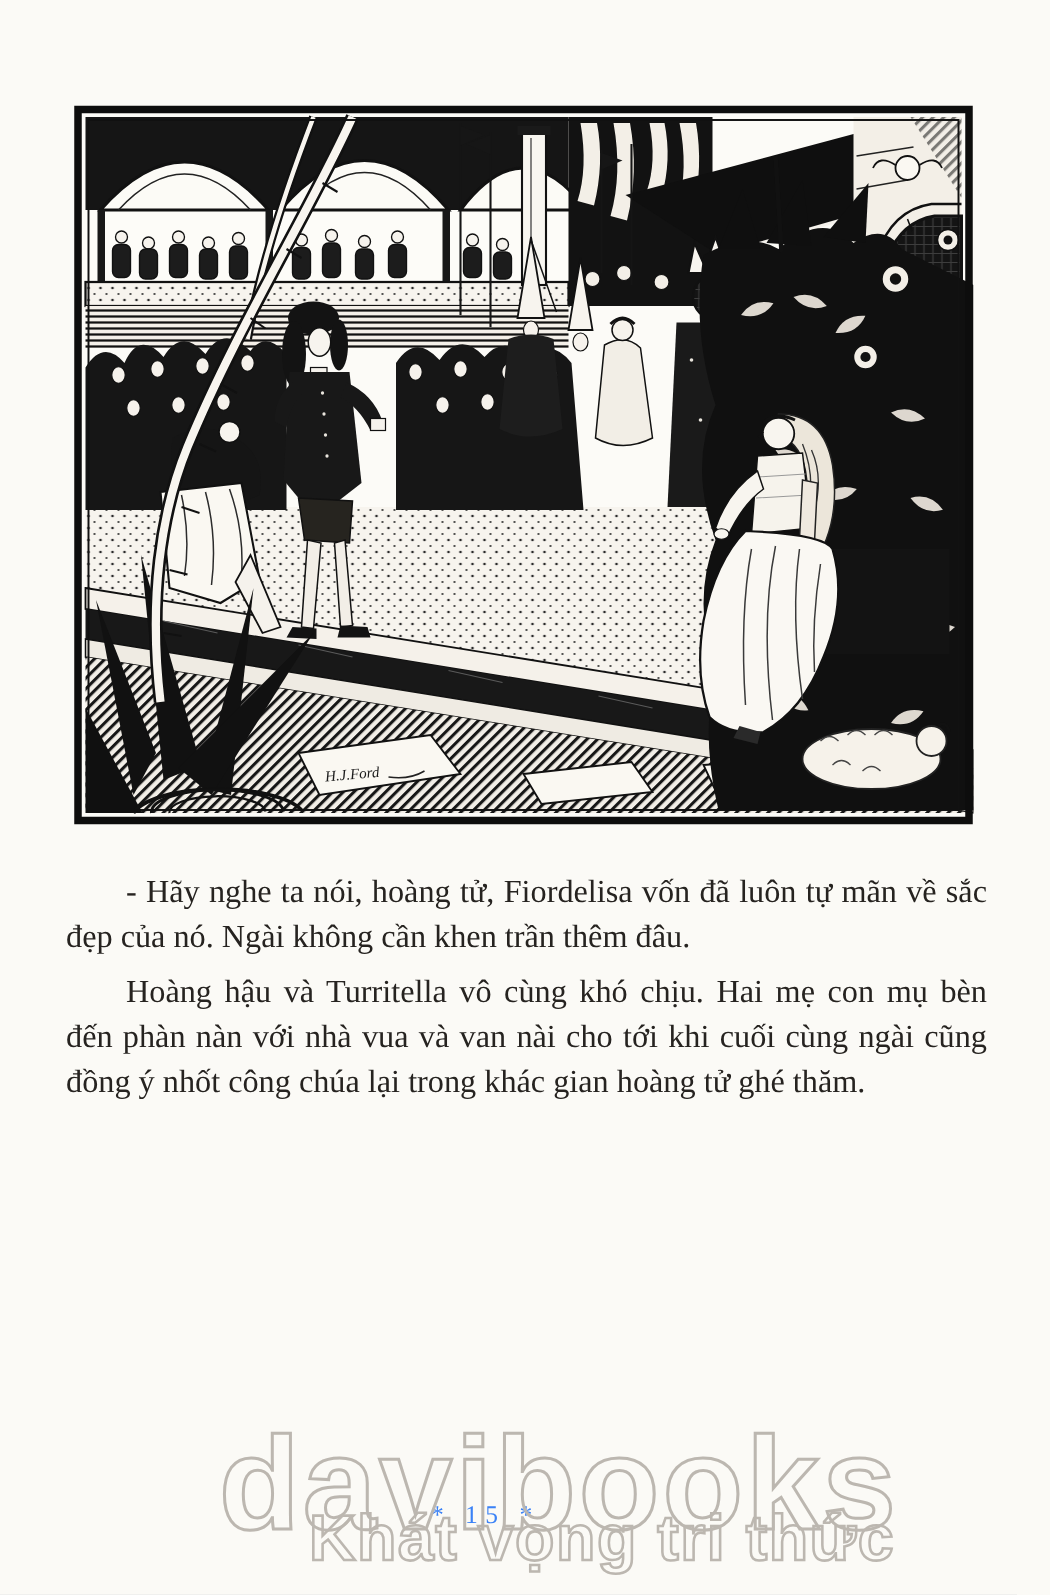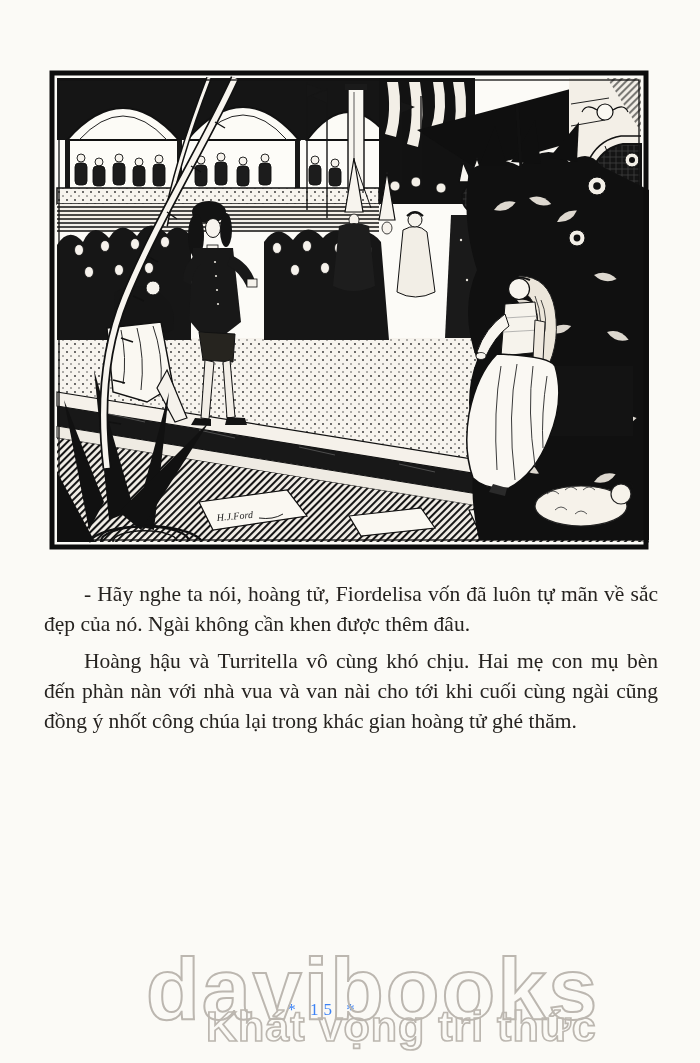--- a/index.html
+++ b/index.html
@@ -345,21 +345,21 @@
         <path d="M64 310 l12 3"></path>
           <path d="M60 352 l12 2"></path>
       </g>
 
       <rect x="3" y="3" width="594" height="474" fill="none" stroke="#0d0d0d" stroke-width="5"></rect>
       <rect x="10" y="10" width="580" height="460" fill="none" stroke="#111" stroke-width="1.3"></rect>
     </svg>
   </div>
 
   <div class="body-text">
-    <p>- Hãy nghe ta nói, hoàng tử, Fiordelisa vốn đã luôn tự mãn về sắc đẹp của nó. Ngài không cần khen được thêm đâu.</p>
+    <p>- Hãy nghe ta nói, hoàng tử, Fiordelisa vốn đã luôn tự mãn về sắc đẹp của nó. Ngài không cần khen trần thêm đâu.</p>
     <p>Hoàng hậu và Turritella vô cùng khó chịu. Hai mẹ con mụ bèn đến phàn nàn với nhà vua và van nài cho tới khi cuối cùng ngài cũng đồng ý nhốt công chúa lại trong khác gian hoàng tử ghé thăm.</p>
   </div>
 
   <div class="page-number">* 15 *</div>
   <div class="wm wm-brand">davibooks</div>
   <div class="wm wm-slogan">Khát vọng tri thức</div>
 
 </div>
 
 </body></html>

